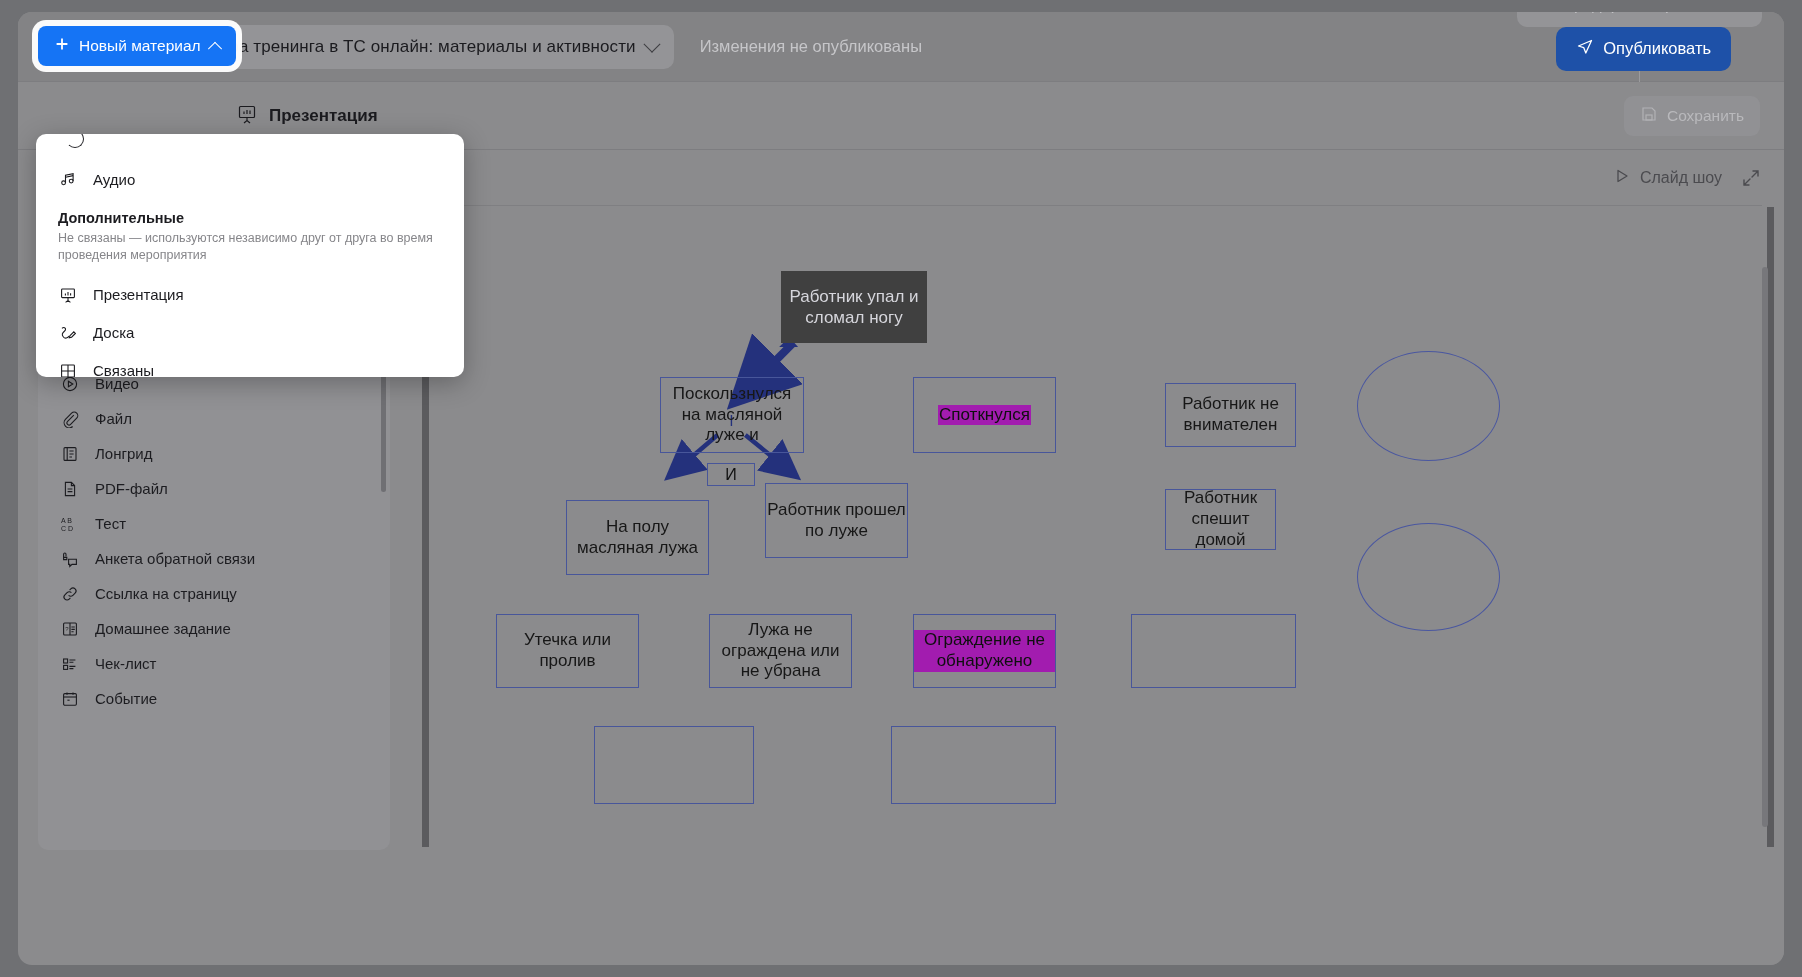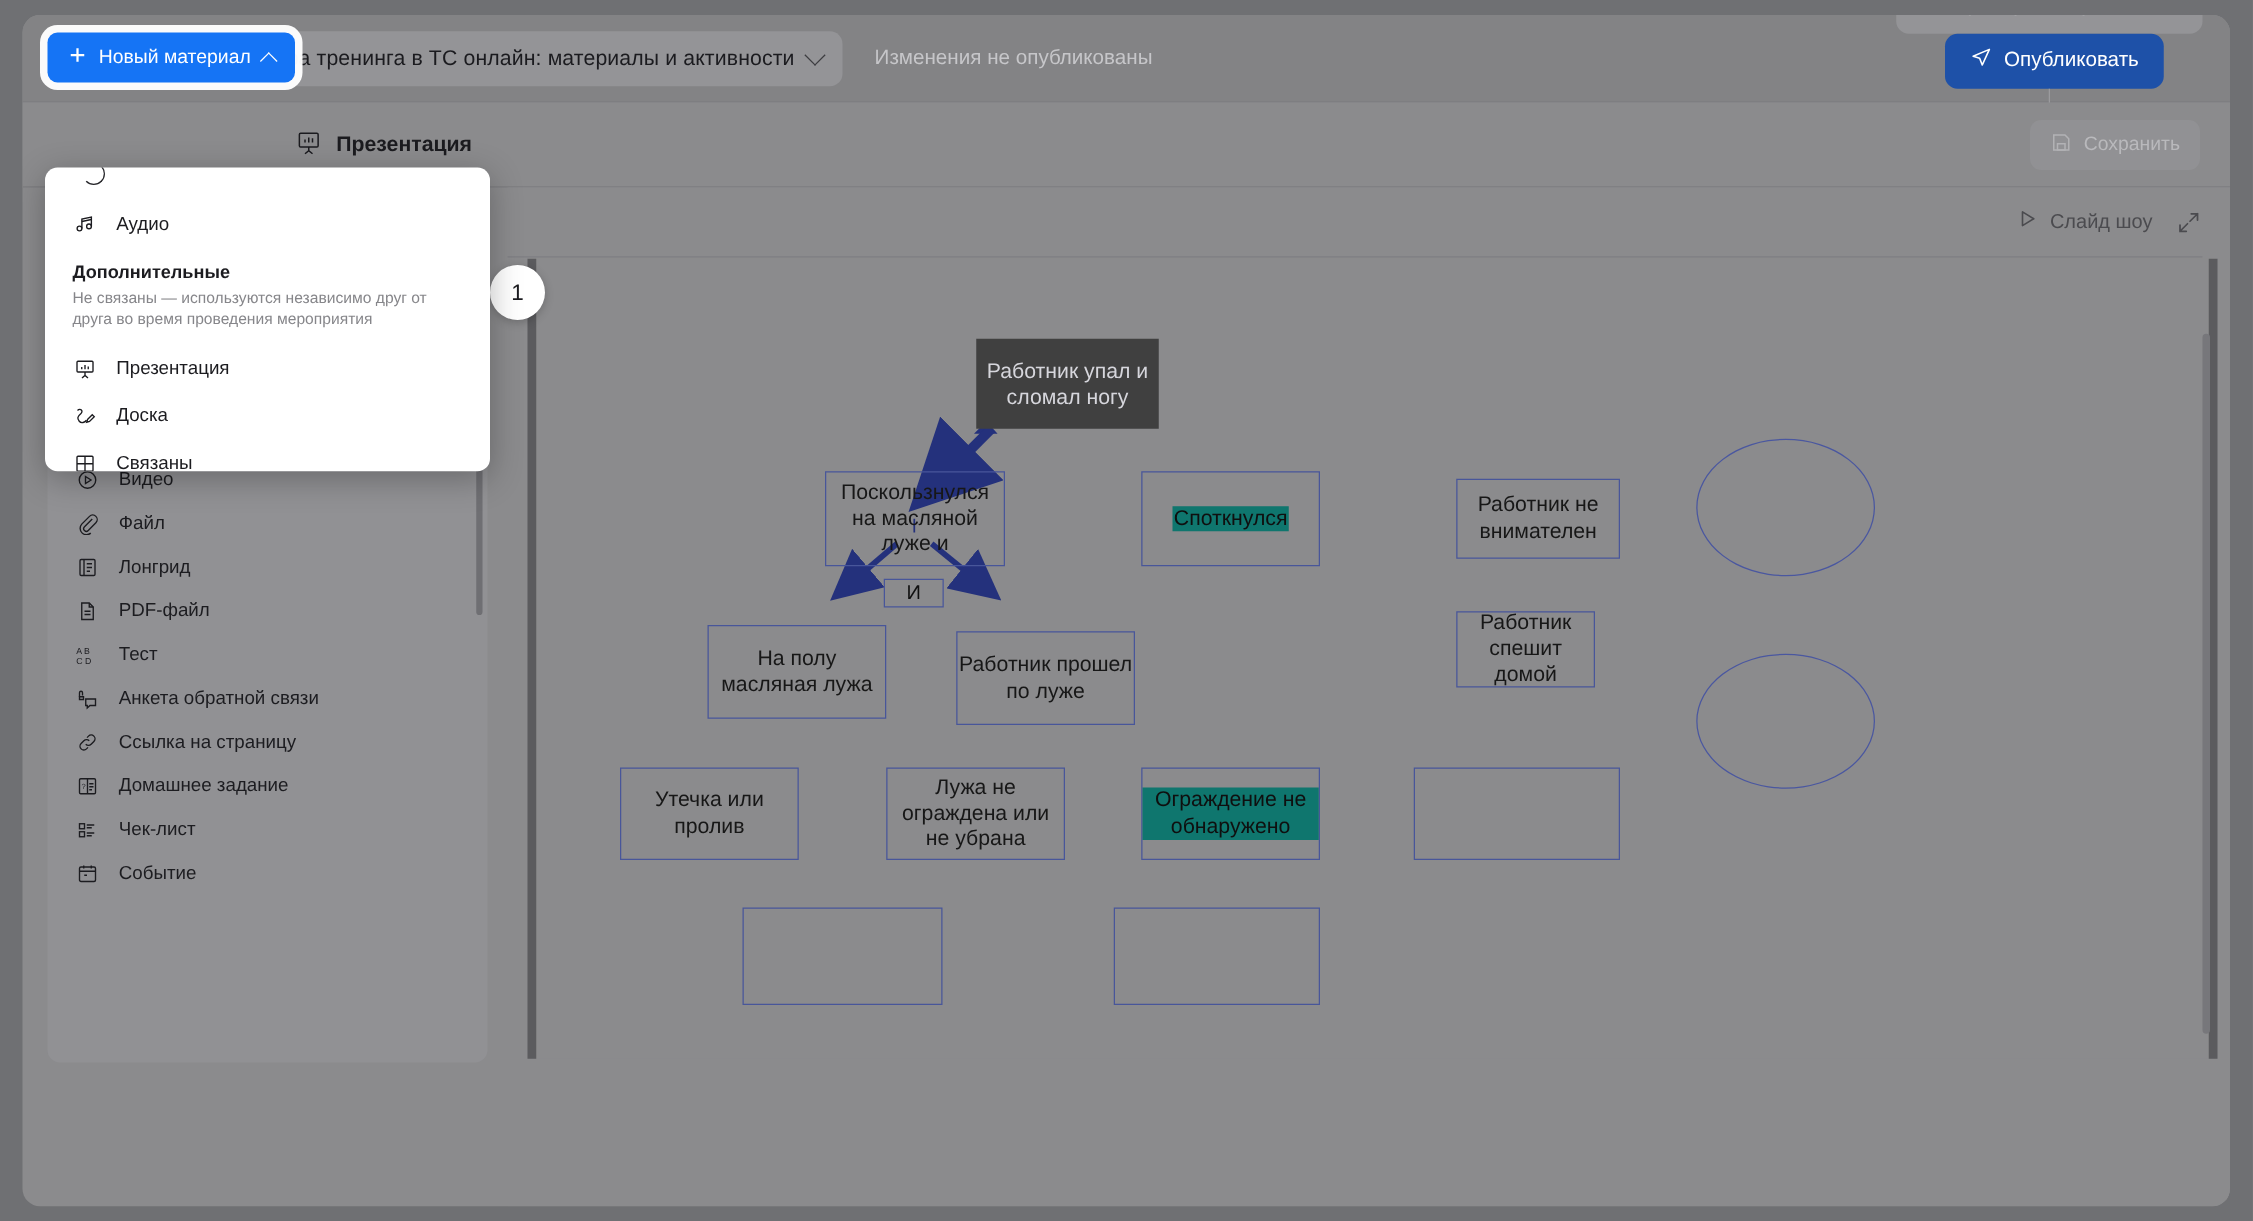--- a/index.html
+++ b/index.html
@@ -146,21 +146,21 @@
   .mitem .ico { width: 20px; height: 20px; flex: 0 0 20px; display: flex; align-items: center; justify-content: center; }
   .left-scrollbar {
     position: absolute; right: 4px; top: 52px;
     width: 5px; height: 290px;
     background: #6f6f73; border-radius: 3px;
   }
 
   
   .dropdown {
     position: absolute; left: 18px; top: 122px;
-    width: 356px; height: 243px;
+    width: 428px; height: 243px;
     background: #fff;
     border-radius: 10px;
     box-shadow: 0 6px 26px rgba(0,0,0,0.28);
     overflow: hidden; z-index: 35;
   }
   .dd-clip { position: relative; height: 100%; }
   .dd-partial {
     position: absolute; left: 30px; top: -4px;
     width: 18px; height: 18px;
     border: 1.6px solid #26262a; border-radius: 50%;
@@ -219,21 +219,21 @@
     line-height: 1.22;
     font-family: "Liberation Sans", sans-serif;
   }
   .ellipse { position: absolute; border: 1px solid #4a57a0; border-radius: 50%; }
   .callout {
     position: absolute;
     background: #404040; color: #d6d6dc;
     display: flex; align-items: center; justify-content: center;
     text-align: center; font-size: 17px; line-height: 1.25;
   }
-  .hl { background: #0f766e; padding: 0 1px; color: #0f0f0f; }
+  .hl { background: #a21caf; padding: 0 1px; color: #0f0f0f; }
   .opbox {
     position: absolute; border: 1px solid #48569a;
     display: flex; align-items: center; justify-content: center;
     font-size: 16px; color: #101010;
   }
   svg.arrows { position: absolute; left: 0; top: 0; width: 100%; height: 100%; pointer-events: none; }
   .v-scroll {
     position: absolute; right: 6px; top: 60px;
     width: 6px; height: 560px; background: #77777b; border-radius: 3px;
   }
@@ -545,21 +545,21 @@
 
         <div class="ellipse" style="left:928px; top:144px; width:143px; height:110px;"></div>
 
         <div class="opbox" style="left:278px; top:256px; width:48px; height:23px;">
           <span>И</span>
         </div>
 
         <div class="dbox" style="left:137px; top:293px; width:143px; height:75px;">
           <span>На полу масляная лужа</span>
         </div>
-        <div class="dbox" style="left:336px; top:298px; width:143px; height:75px;">
+        <div class="dbox" style="left:336px; top:276px; width:143px; height:75px;">
           <span>Работник прошел по луже</span>
         </div>
         <div class="dbox" style="left:736px; top:282px; width:111px; height:61px;">
           <span>Работник спешит домой</span>
         </div>
         <div class="ellipse" style="left:928px; top:316px; width:143px; height:108px;"></div>
 
         <div class="dbox" style="left:67px; top:407px; width:143px; height:74px;">
           <span>Утечка или пролив</span>
         </div>

